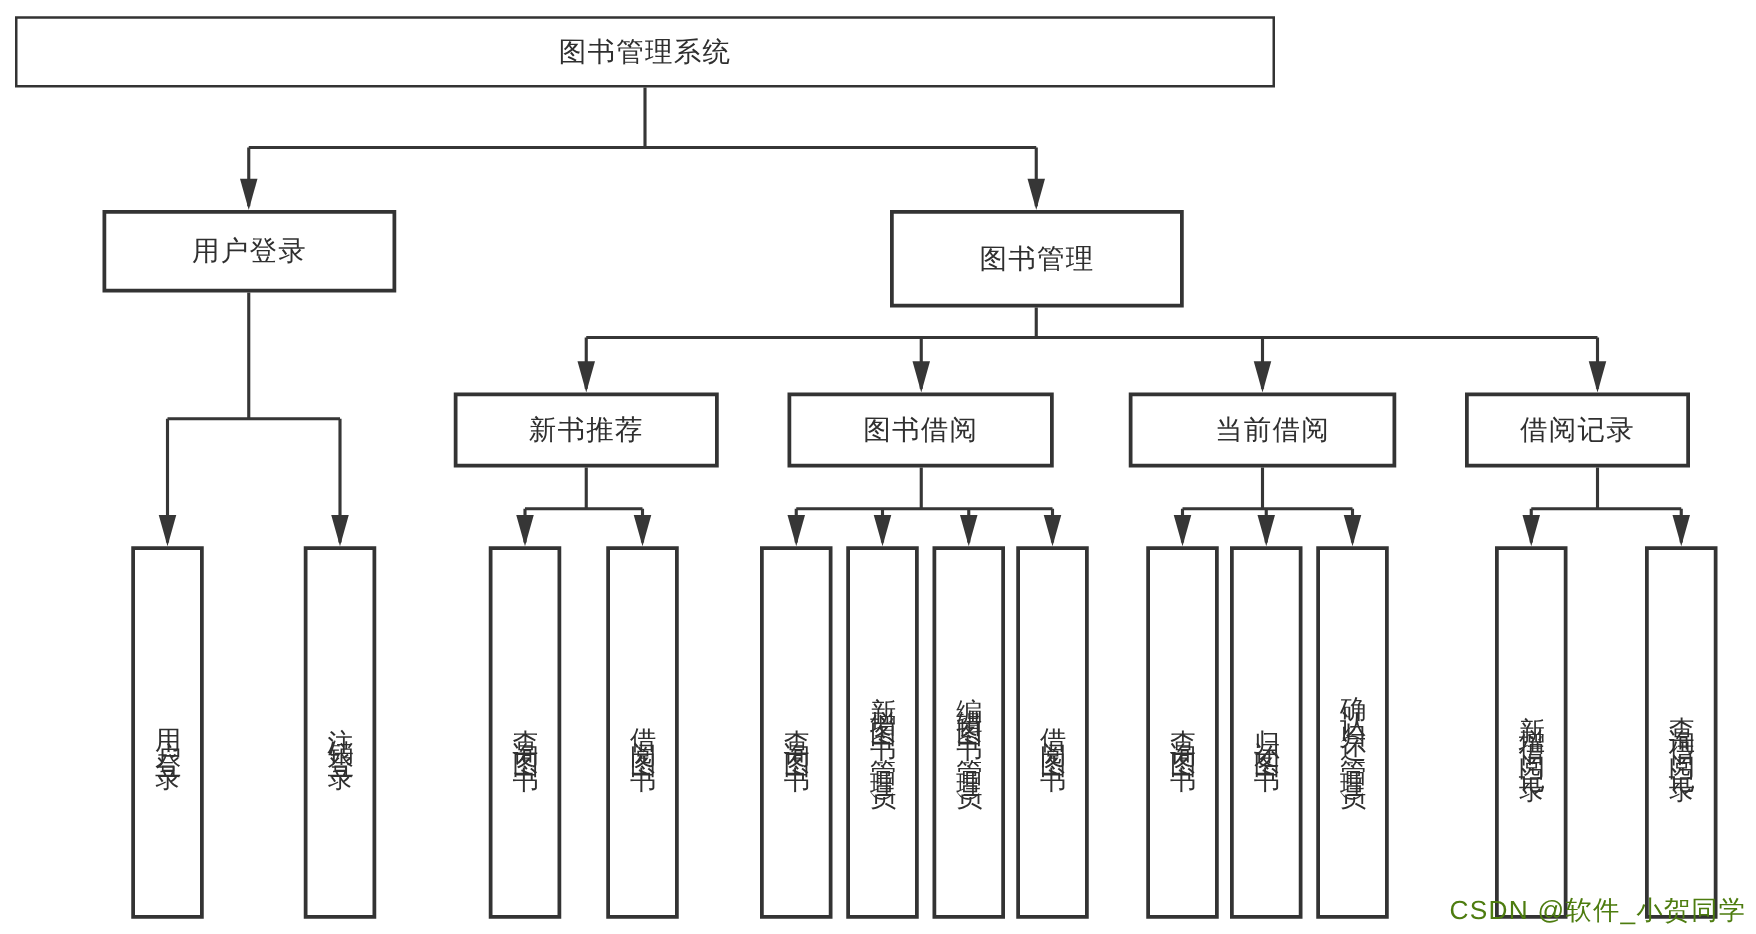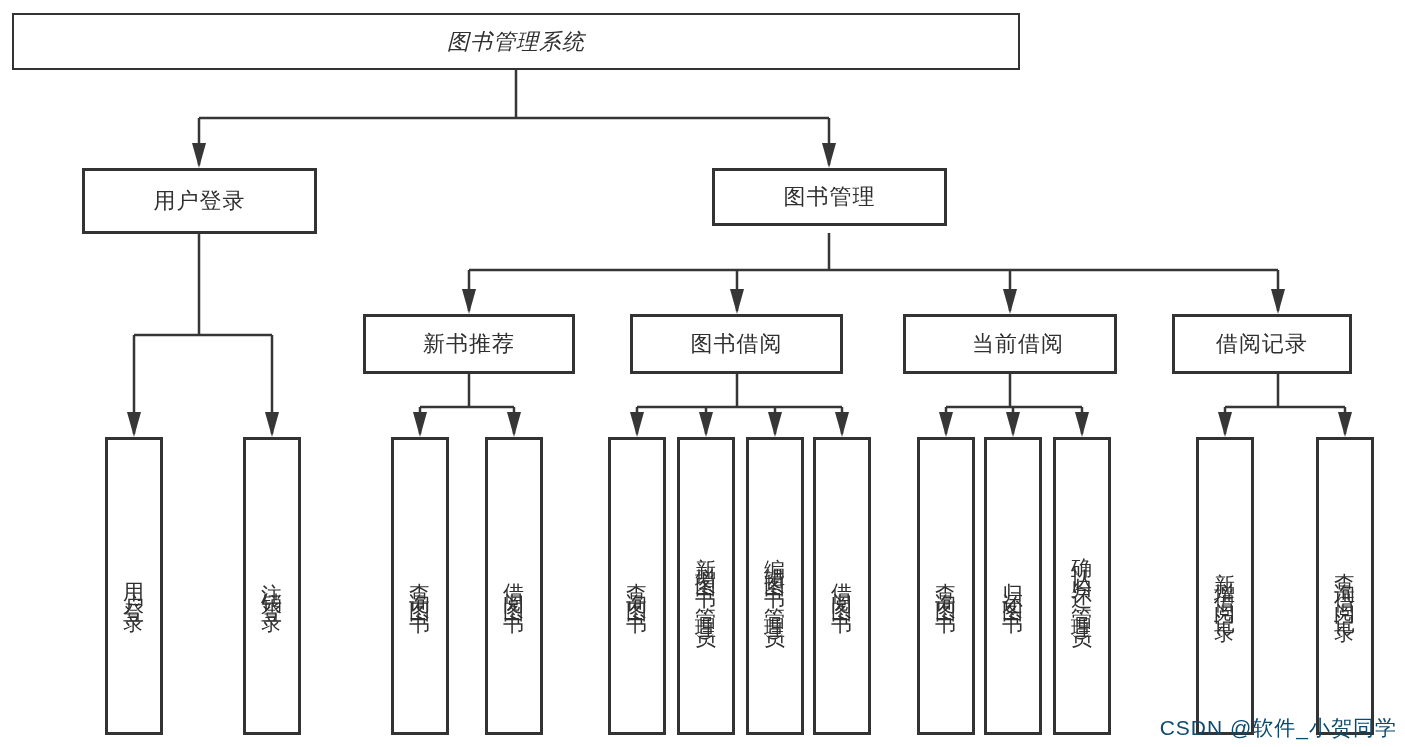--- a/index.html
+++ b/index.html
@@ -27,41 +27,41 @@
   .box {
     position: absolute;
     box-sizing: border-box;
     background: #ffffff;
     border: 3px solid #333333;
     display: flex;
     align-items: center;
     justify-content: center;
     z-index: 2;
   }
-  .box.root { border-width: 2px; font-style: italic; }
+  .box.root { border-width: 2px; }
   .box span {
     font-size: 22px;
     letter-spacing: 1px;
     white-space: nowrap;
   }
   .leaf span {
     writing-mode: vertical-rl;
     text-orientation: mixed;
     font-size: 21px;
     letter-spacing: 10px;
     line-height: 1;
     white-space: nowrap;
   }
   .watermark {
     position: absolute;
     right: 8px;
     top: 714px;
     z-index: 3;
     font-size: 21px;
-    color: #0c4a6e;
+    color: #4d7c0f;
     letter-spacing: 1px;
     white-space: nowrap;
     text-align: right;
   }
 </style>
 </head>
 <body>
 
 <div class="canvas">
 
@@ -101,21 +101,21 @@
     </g>
   </svg>
 
   <div class="box root" style="left:12px; top:13px; width:1008px; height:57px;">
     <span>图书管理系统</span>
   </div>
 
   <div class="box" style="left:82px; top:168px; width:235px; height:66px;">
     <span>用户登录</span>
   </div>
-  <div class="box" style="left:712px; top:168px; width:235px; height:58px;">
+  <div class="box" style="left:712px; top:168px; width:235px; height:78px;">
     <span>图书管理</span>
   </div>
 
   <div class="box" style="left:630px; top:314px; width:213px; height:60px;">
     <span>图书借阅</span>
   </div>
   <div class="box" style="left:363px; top:314px; width:212px; height:60px;">
     <span>新书推荐</span>
   </div>
   <div class="box" style="left:903px; top:314px; width:214px; height:60px;padding-left:16px;">

